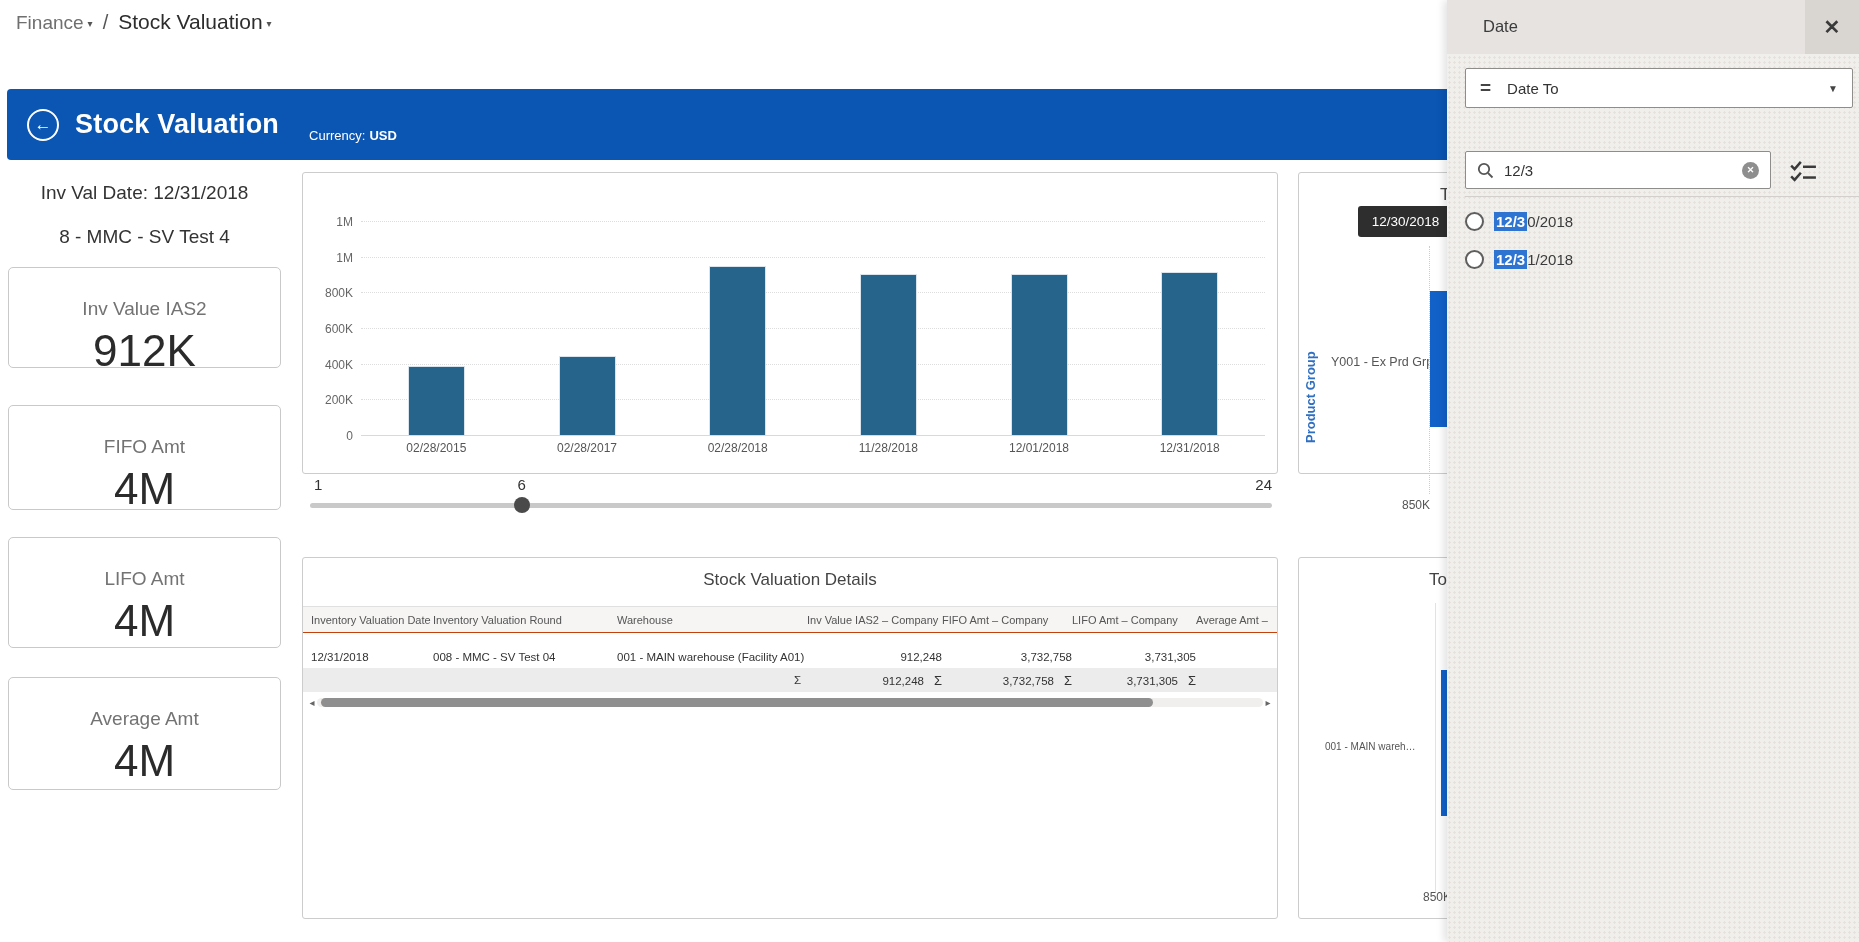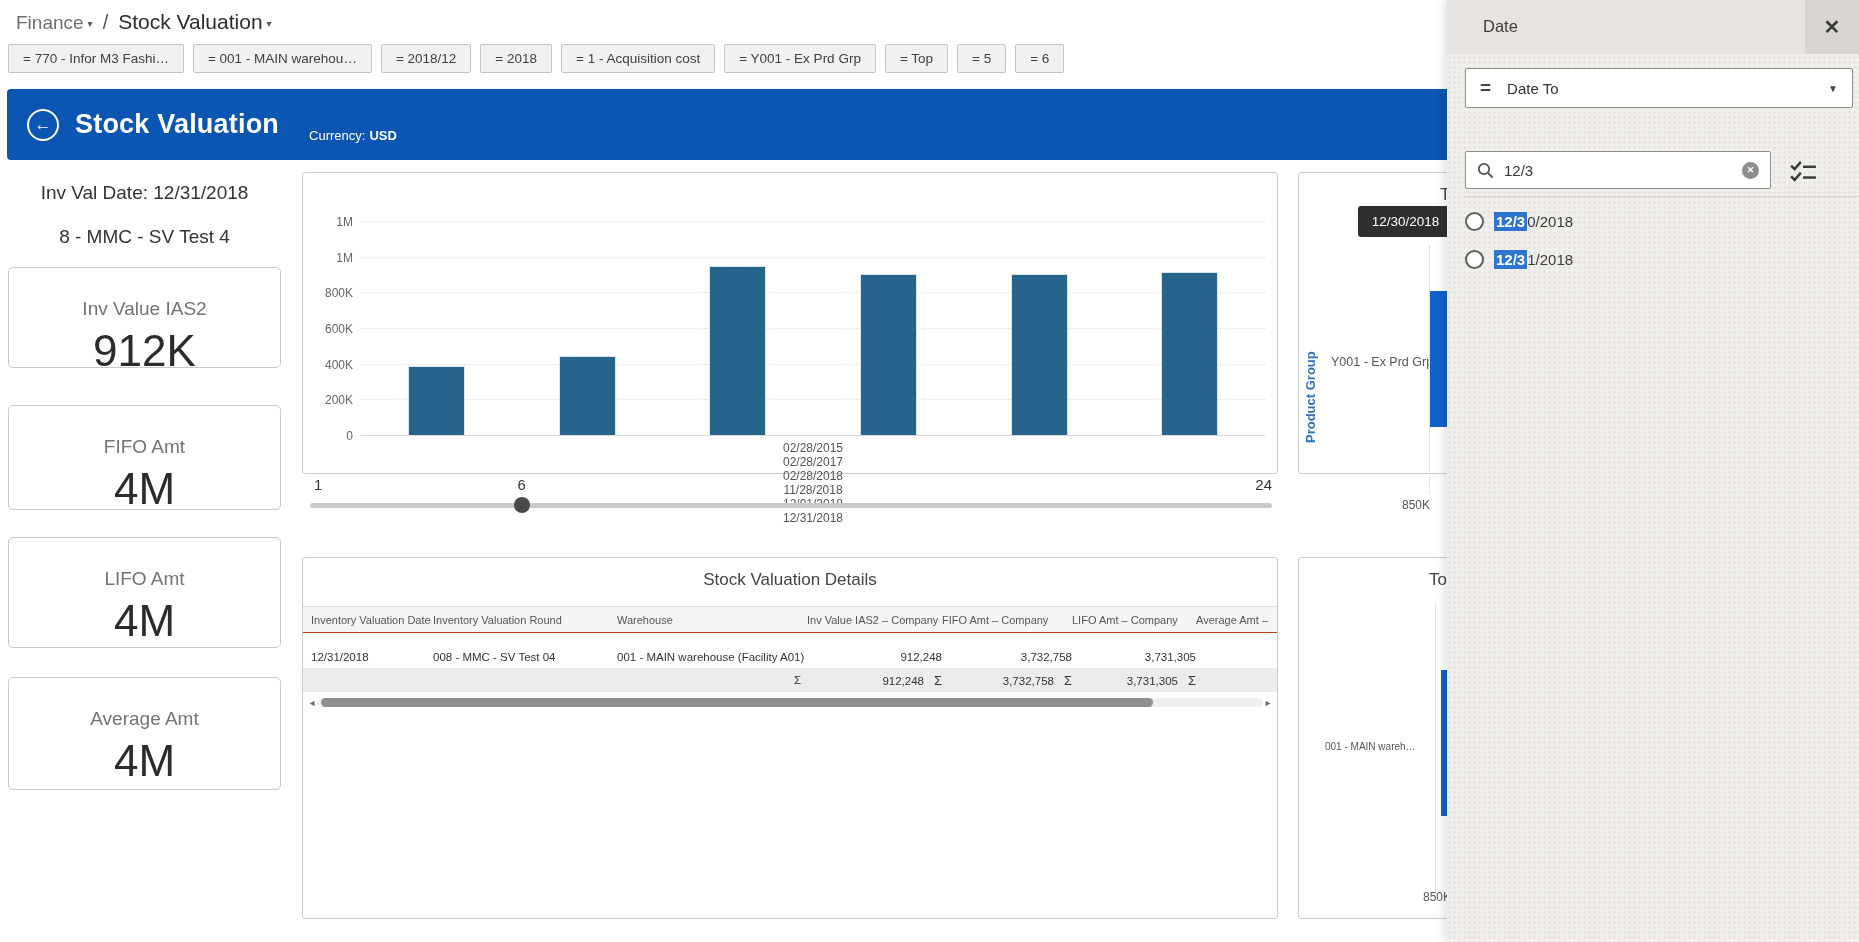--- a/index.html
+++ b/index.html
@@ -53,21 +53,21 @@
   .gridline { position:absolute; left:0; right:0; height:0; border-top:1px dotted #ddd; }
   .gridline:nth-child(1){top:0;} .gridline:nth-child(2){top:16.666%;}
   .gridline:nth-child(3){top:33.333%;} .gridline:nth-child(4){top:50%;}
   .gridline:nth-child(5){top:66.666%;} .gridline:nth-child(6){top:83.333%;}
   .gridline:nth-child(7){top:100%; border-top:1px solid #d9d9d9;}
   .ytick { position:absolute; left:-54px; top:-7px; width:46px; text-align:right;
            font-size:12px; color:#666; }
   .bars-layer { position:absolute; inset:0; display:flex; align-items:flex-end; }
   .bar-slot { flex:1; display:flex; justify-content:center; align-items:flex-end; height:100%; }
   .bar { width:57px; background:#26648c; border:1px solid #d9e4ec; border-bottom:none; }
-  .xlabels { position:absolute; left:58px; right:12px; top:268px; display:flex;flex-direction:column; }
+  .xlabels { position:absolute; left:58px; right:12px; top:268px; display:flex; }
   .xlab { flex:1; text-align:center; font-size:12px; color:#555; }
 
   
   .slider-row { position:absolute; left:310px; top:476px; width:962px; height:40px; }
   .s-min { position:absolute; left:4px; top:0; font-size:15px; color:#333; }
   .s-max { position:absolute; right:0; top:0; font-size:15px; color:#333; }
   .s-cur { position:absolute; top:0; transform:translateX(-50%); font-size:15px; color:#333; }
   .s-track { position:absolute; left:0; right:0; top:27px; height:5px; background:#c9c9c9;
              border-radius:3px; cursor:pointer; }
   .s-handle { position:absolute; top:21px; width:16px; height:16px; background:#4a4a4a;
@@ -150,31 +150,20 @@
 <body>
 
 <div class="app">
 
   <div class="breadcrumb">
     <span class="bc-section"><span>Finance</span><span class="bc-caret">▾</span></span>
     <span class="bc-sep">/</span>
     <span class="bc-page"><span>Stock Valuation</span><span class="bc-caret">▾</span></span>
   </div>
 
-  <div class="chips">
-    <div class="chip">= 770 - Infor M3 Fashi…</div>
-    <div class="chip">= 001 - MAIN warehou…</div>
-    <div class="chip">= 2018/12</div>
-    <div class="chip">= 2018</div>
-    <div class="chip">= 1 - Acquisition cost</div>
-    <div class="chip">= Y001 - Ex Prd Grp</div>
-    <div class="chip">= Top</div>
-    <div class="chip">= 5</div>
-    <div class="chip">= 6</div>
-  </div>
 
   <div class="blue-header">
     <div class="back-btn">
         <span>←</span>
       </div>
     <div class="hdr-title">Stock Valuation</div>
     <div class="hdr-currency"><span>Currency:</span><b>USD</b></div>
   </div>
 
   <div class="left-col">

